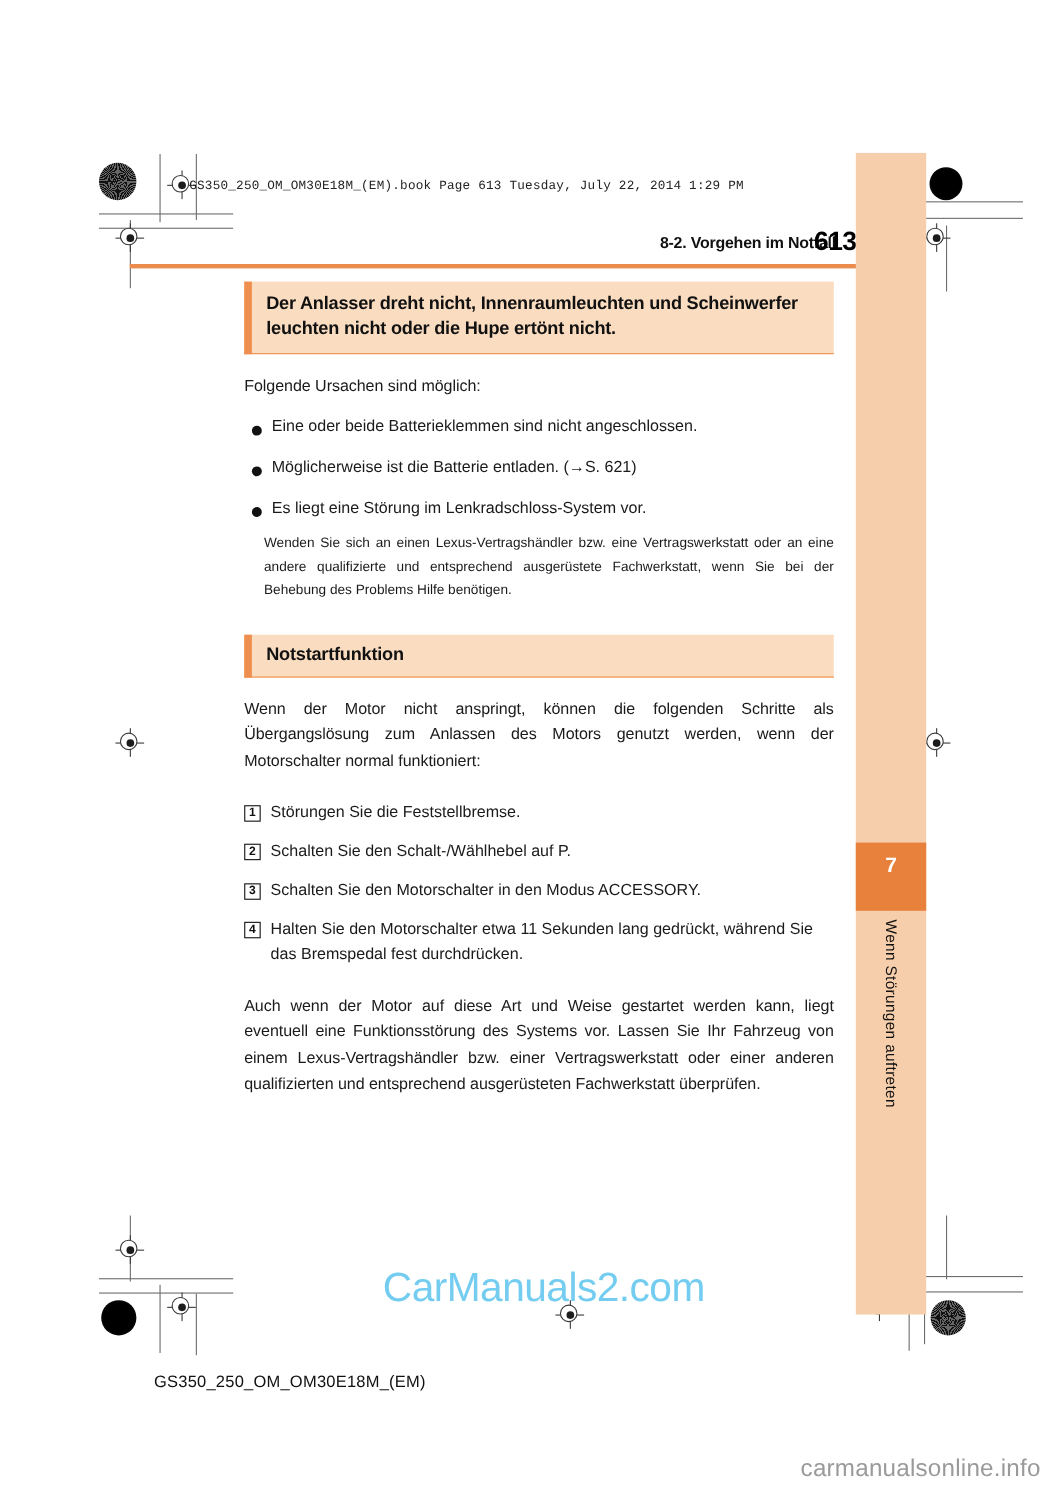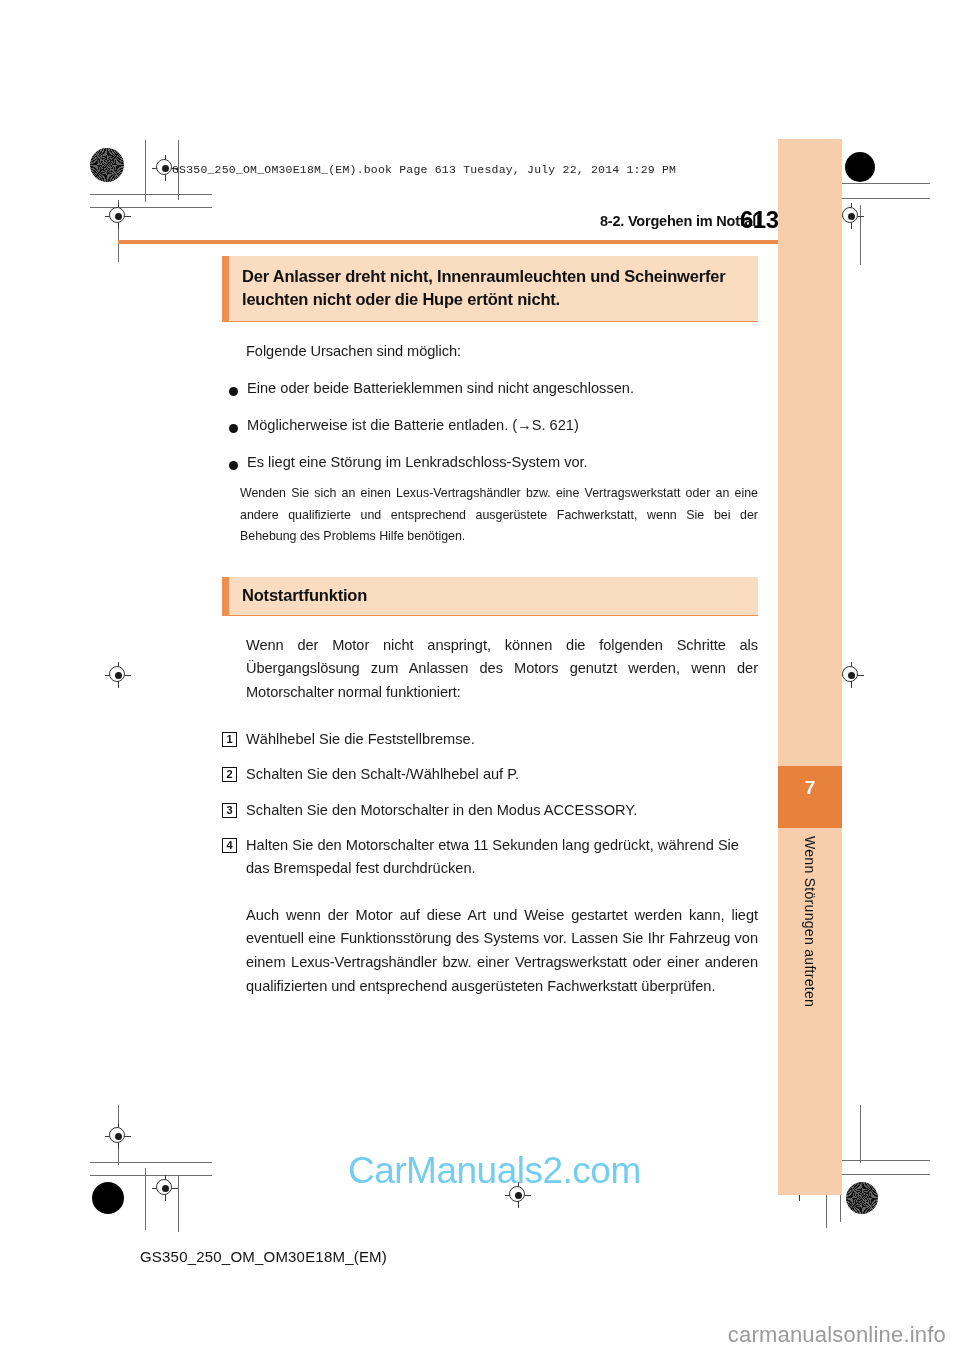--- a/index.html
+++ b/index.html
@@ -178,21 +178,20 @@
   }
   .section-head.sub {
     padding: 7px 12px 7px 13px;
   }
 
   .body-text {
     font-size: 14.6px;
     line-height: 1.62;
     color: #1a1a1a;
     letter-spacing: -.05px;
-    margin-left: 24px;
   }
   .body-text.justify { text-align: justify; }
 
   .spacer-10 { height: 10px; }
   .spacer-18 { height: 18px; }
   .spacer-24 { height: 24px; }
   .spacer-30 { height: 30px; }
 
   .bullet-row {
     display: flex;
@@ -407,21 +406,21 @@
 
     <div class="section-head sub">Notstartfunktion</div>
 
     <div class="spacer-18"></div>
     <div class="body-text justify">Wenn der Motor nicht anspringt, können die folgenden Schritte als Übergangslösung zum Anlassen des Motors genutzt werden, wenn der Motorschalter normal funktioniert:</div>
 
     <div class="spacer-10"></div>
 
     <div class="step-row">
       <div class="step-num">1</div>
-      <div class="step-text">Wählhebel Sie die Feststellbremse.</div>
+      <div class="step-text">Störungen Sie die Feststellbremse.</div>
     </div>
     <div class="step-row">
       <div class="step-num">2</div>
       <div class="step-text">Schalten Sie den Schalt-/Wählhebel auf P.</div>
     </div>
     <div class="step-row">
       <div class="step-num">3</div>
       <div class="step-text">Schalten Sie den Motorschalter in den Modus ACCESSORY.</div>
     </div>
     <div class="step-row">

